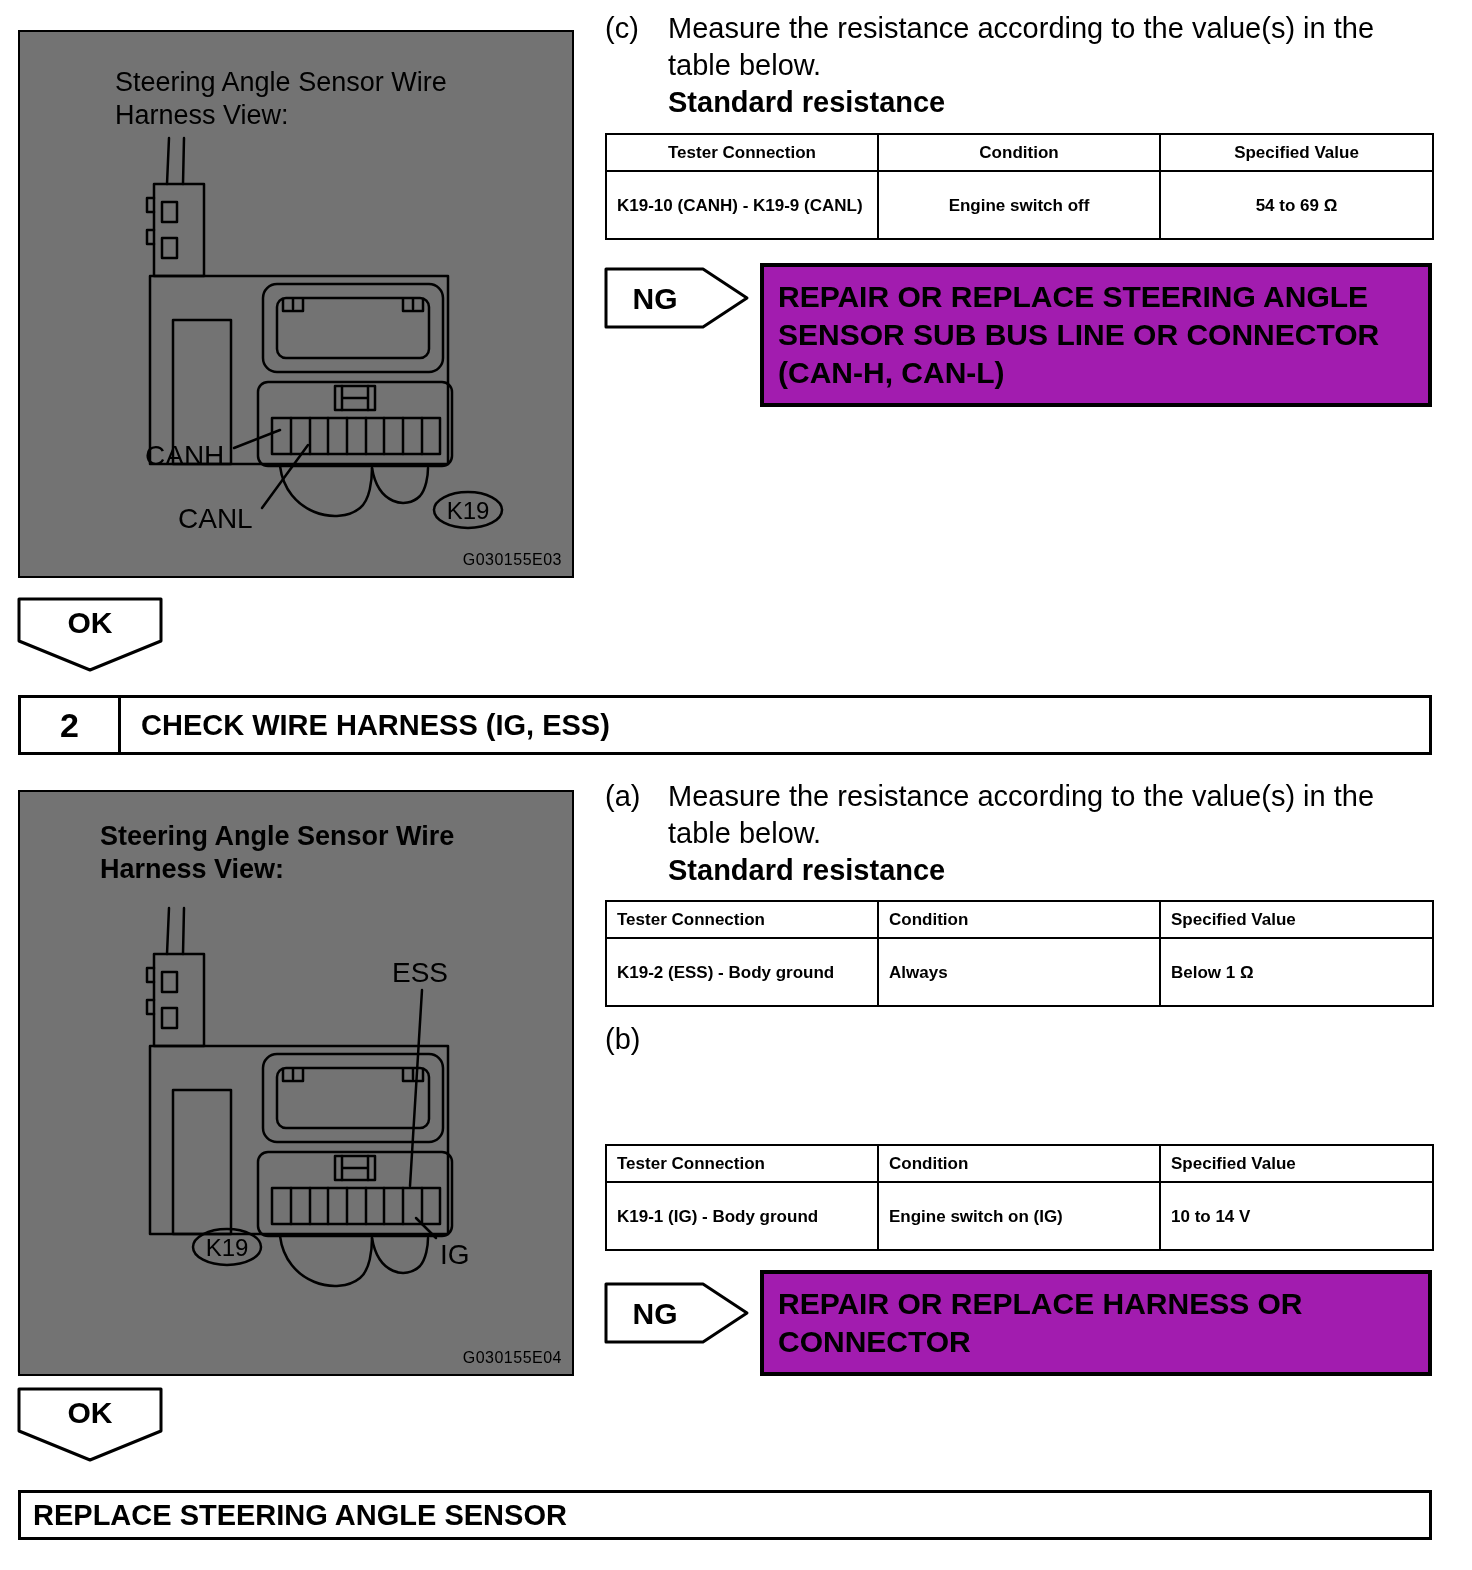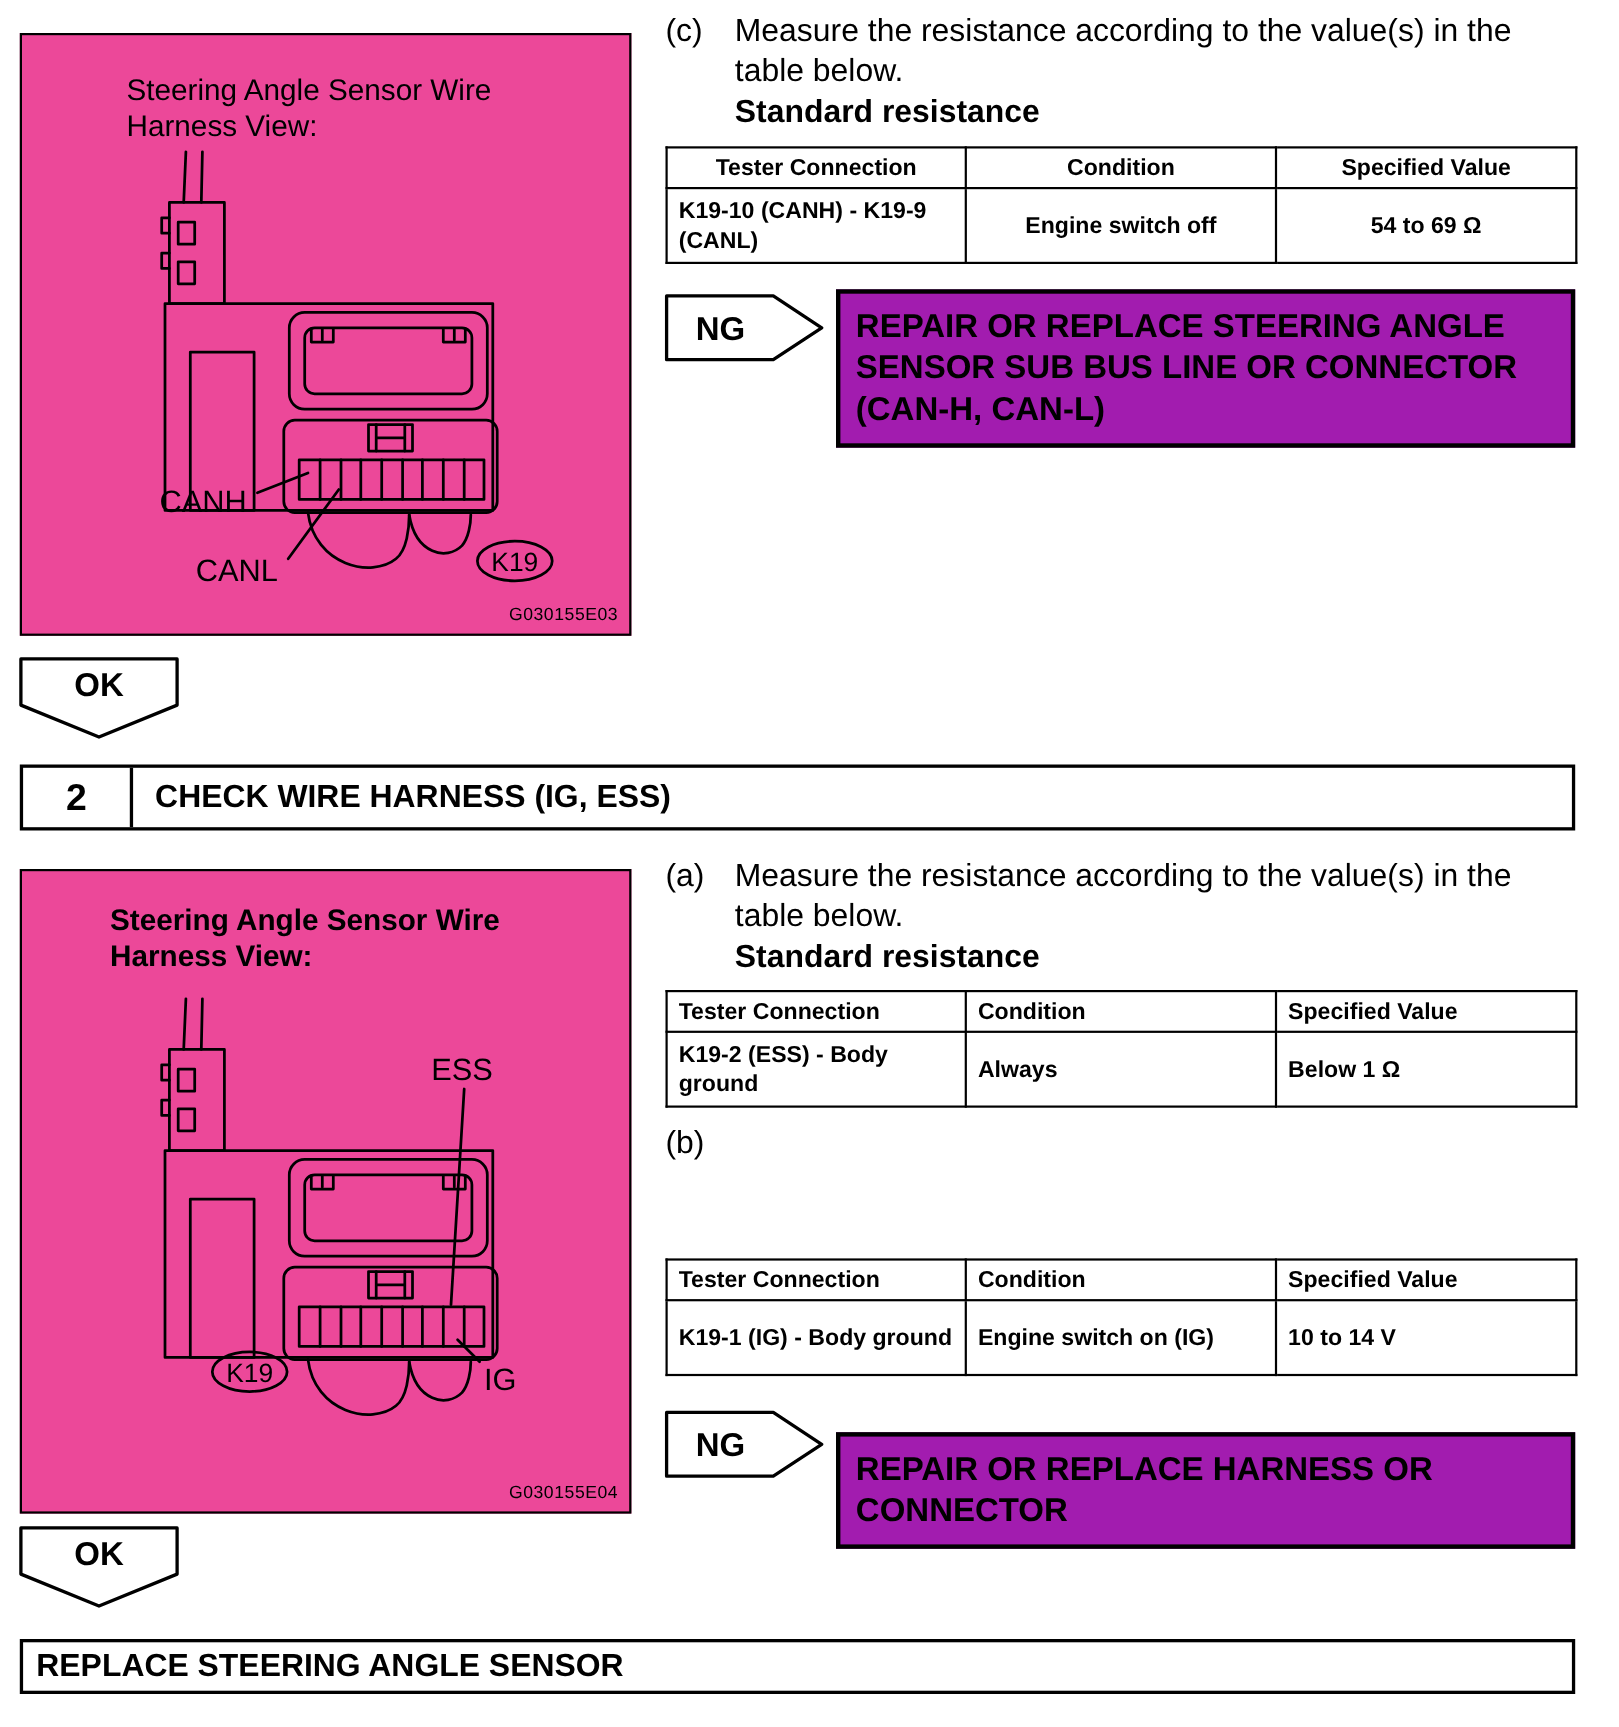--- a/index.html
+++ b/index.html
@@ -4,35 +4,35 @@
 <style>
   * { margin:0; padding:0; box-sizing:border-box; }
   html,body { background:#ffffff; }
   body {
     width:1472px; height:1570px; position:relative;
     font-family:"Liberation Sans", sans-serif; color:#000;
   }
   .abs { position:absolute; }
 
   
-  .diagram-box { border:2px solid #000; background:#ec4899; }
+  .diagram-box { border:2px solid #000; background:#737373; }
   .diagram-title { font-size:27px; line-height:1.22; color:#000; }
   .diagram-title.bold { font-weight:bold; }
   .figure-id { position:absolute; right:10px; bottom:7px; font-size:16px; letter-spacing:.5px; }
 
   
   .item-row { display:flex; font-size:29px; line-height:37px; }
   .item-marker { width:63px; flex:none; }
   .item-text { width:772px; }
   .item-subtitle { font-weight:bold; }
 
   
   .spec-table { border-collapse:collapse; table-layout:fixed; width:827px; background:#fff; }
   .spec-table th, .spec-table td {
-    border:2px solid #000; font-size:21px; font-weight:bold;
+    border:2px solid #000; font-size:17px; font-weight:bold;
     line-height:27px; padding:4px 10px; vertical-align:middle;margin-top:18px;
   }
   .spec-table th { height:36px; }
   .spec-table td { height:68px; }
   .spec-table td.tester { text-align:left; }
   .spec-table.center-style th { text-align:center; }
   .spec-table.center-style td.cond, .spec-table.center-style td.val { text-align:center; }
   .spec-table.left-style th, .spec-table.left-style td { text-align:left; }
 
   
@@ -257,21 +257,21 @@
         <td class="val">10 to 14 V</td>
       </tr>
     </tbody>
   </table>
 
   <svg class="abs" style="left:603px; top:1281px;" width="150" height="64" viewBox="0 0 150 64">
     <polygon points="3,3 100,3 144,32 100,61 3,61" fill="#fff" stroke="#000" stroke-width="3" stroke-linejoin="round"></polygon>
     <text x="52" y="43" font-size="30" font-weight="bold" text-anchor="middle">NG</text>
   </svg>
 
-  <div class="abs ng-box" style="left:760px; top:1302px; width:672px;">REPAIR OR REPLACE HARNESS OR CONNECTOR</div>
+  <div class="abs ng-box" style="left:760px; top:1270px; width:672px;">REPAIR OR REPLACE HARNESS OR CONNECTOR</div>
 
   <svg class="abs" style="left:16px; top:1386px;" width="150" height="78" viewBox="0 0 150 78">
     <polygon points="3,3 145,3 145,45 74,74 3,45" fill="#fff" stroke="#000" stroke-width="3" stroke-linejoin="round"></polygon>
     <text x="74" y="37" font-size="30" font-weight="bold" text-anchor="middle">OK</text>
   </svg>
 
   <div class="abs footer-box" style="left:18px; top:1490px;">REPLACE STEERING ANGLE SENSOR</div>
 
 </div>
 

